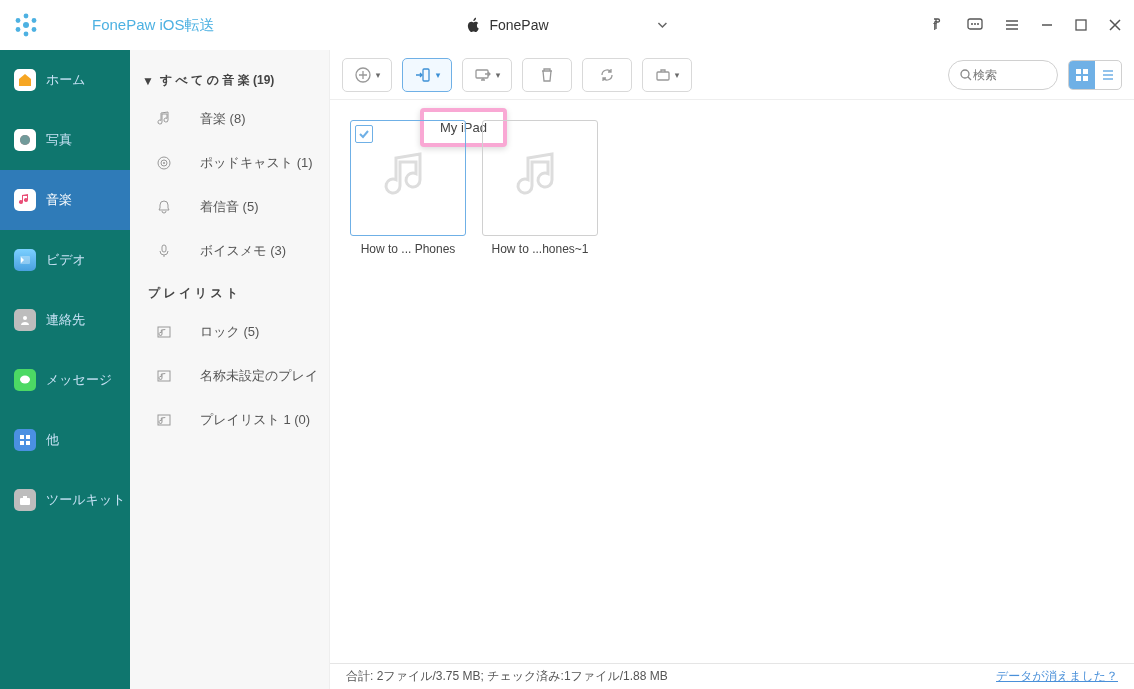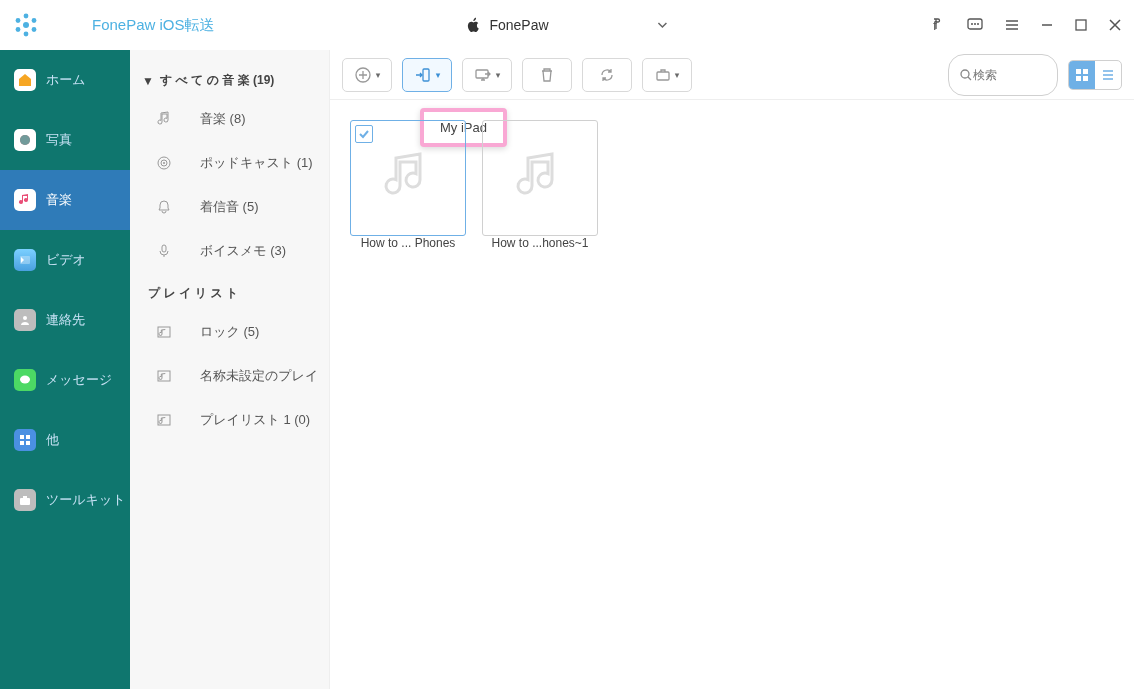--- a/index.html
+++ b/index.html
@@ -21,32 +21,32 @@
 .cat-hdr { font-size: 12px; color: #444; font-weight: bold; padding: 12px 12px 8px 12px; display: flex; align-items: center; gap: 6px; cursor: pointer; }
 .cat-hdr .tri { display: inline-block; transform: rotate(0deg); }
 .sub-item { height: 44px; display: flex; align-items: center; gap: 26px; padding-left: 24px; font-size: 13px; color: #555; cursor: pointer; }
 .sub-item.selected { background: #e9e9e9; }
 .sub-item .si-icon { width: 20px; display: flex; align-items: center; justify-content: center; color: #999; }
 .content { flex: 1; display: flex; flex-direction: column; position: relative; }
 .toolbar { height: 50px; display: flex; align-items: center; padding: 0 12px; gap: 10px; border-bottom: 1px solid #eee; position: relative; }
 .tool-btn { height: 34px; min-width: 50px; border: 1px solid #d9d9d9; border-radius: 5px; background: #fff; display: flex; align-items: center; justify-content: center; gap: 4px; cursor: pointer; color: #6b6b6b; padding: 0 10px; }
 .tool-btn.active { border-color: #6fb0e6; color: #3c90d6; background: #f2f9ff; }
 .tool-chev { font-size: 9px; color: inherit; }
-.search { margin-left: auto; display: flex; align-items: center; border: 1px solid #d0d0d0; border-radius: 16px; height: 42px; padding: 12px 10px; width: 110px; }
+.search { margin-left: auto; display: flex; align-items: center; border: 1px solid #d0d0d0; border-radius: 16px; height: 30px; padding: 12px 10px; width: 110px; }
 .search input { border: none; outline: none; font-size: 12px; width: 70px; background: transparent; color: #666; }
 .view-toggle { display: flex; border: 1px solid #d0d0d0; border-radius: 5px; overflow: hidden; height: 30px; }
 .view-toggle .vt { width: 26px; display: flex; align-items: center; justify-content: center; cursor: pointer; color: #6fb0e6; }
 .view-toggle .vt.active { background: #6fb0e6; color: #fff; }
 .dropdown-pop { position: absolute; top: 58px; left: 90px; background: #fff; border: 4px solid #f9a8d4; border-radius: 4px; box-shadow: 0 2px 6px rgba(0,0,0,0.15); padding: 8px 16px; font-size: 13px; color: #444; }
 .grid-area { flex: 1; padding: 20px; display: flex; gap: 16px; align-content: flex-start; flex-wrap: wrap; }
 .file-card { width: 116px; display: flex; flex-direction: column; align-items: center; }
 .file-thumb { width: 116px; height: 116px; border: 1px solid #d0d0d0; border-radius: 3px; display: flex; align-items: center; justify-content: center; position: relative; }
 .file-card.selected .file-thumb { border-color: #6fb0e6; }
 .file-thumb .check { position: absolute; top: 4px; left: 4px; width: 18px; height: 18px; border: 1px solid #6fb0e6; border-radius: 2px; display: flex; align-items: center; justify-content: center; color: #6fb0e6; background: #fff; }
-.file-name { font-size: 12px; color: #444; margin-top: 0; text-align: center; width: 130px; white-space: nowrap; }
+.file-name { font-size: 12px; color: #444; margin-top: 6px; text-align: center; width: 130px; white-space: nowrap; }
 .statusbar { height: 26px; border-top: 1px solid #e5e5e5; display: flex; align-items: center; padding: 0 16px; font-size: 12px; color: #555; }
 .statusbar .right-link { margin-left: auto; color: #4a90d9; text-decoration: underline; cursor: pointer; }
 </style>
 </head>
 <body>
 
 <div class="titlebar">
   <div class="app-logo">
     <svg width="26" height="26" viewBox="0 0 26 26">
         <g fill="#4db1e2">
@@ -329,14 +329,18 @@
       <div class="file-card">
         <div class="file-thumb">
           <svg width="56" height="56" viewBox="0 0 56 56">
               <path d="M20 12v24a7 7 0 11-4-6.3V8l24-4v26a7 7 0 11-4-6.3V12z" fill="none" stroke="#ddd" stroke-width="3"></path>
             </svg>
         </div>
         <div class="file-name">How to ...hones~1</div>
       </div>
     </div>
 
+    <div class="statusbar">
+      <span>合計: 2ファイル/3.75 MB; チェック済み:1ファイル/1.88 MB</span>
+      <span class="right-link">データが消えました？</span>
+    </div>
   </div>
 </div>
 
 </body></html>

